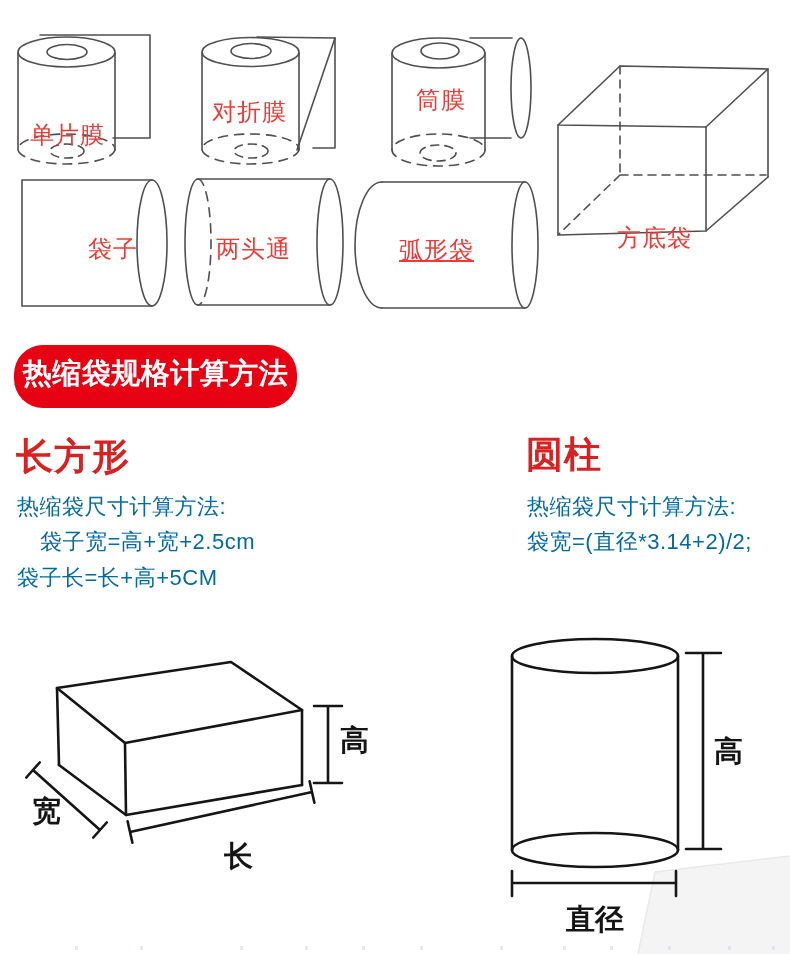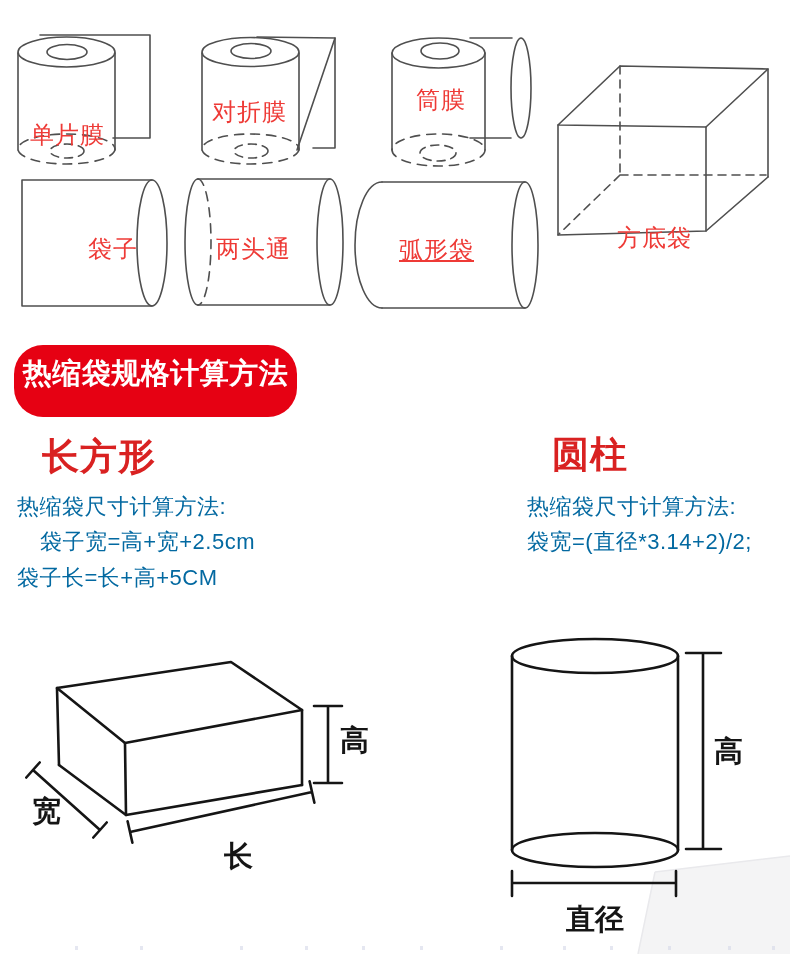--- a/index.html
+++ b/index.html
@@ -4,25 +4,25 @@
 <style>
   html,body{margin:0;padding:0;background:#fff;}
   .page{
     position:relative;width:790px;height:954px;background:#ffffff;overflow:hidden;
     font-family:"Liberation Sans","DejaVu Sans",sans-serif;
   }
   .art{position:absolute;left:0;top:0;}
   .lbl{position:absolute;white-space:nowrap;line-height:1;}
   .film-label{color:#ee3a36;font-size:24px;letter-spacing:1px;}
   .banner{
-    position:absolute;left:14px;top:345px;width:283px;height:72px;
+    position:absolute;left:14px;top:345px;width:283px;height:63px;
     background:#e60113;border-radius:29px;color:#ffffff;
     font-size:29px;font-weight:bold;text-align:center;line-height:57px;letter-spacing:0.5px;
   }
-  .sec-heading{color:#d92121;font-size:37px;font-weight:bold;letter-spacing:1px;margin-left:26px;}
+  .sec-heading{color:#d92121;font-size:37px;font-weight:bold;letter-spacing:1px;}
   .sec-line{color:#0369a1;font-size:22px;letter-spacing:0.5px;}
   .dim-label{color:#151515;font-size:29px;font-weight:bold;}
   .ticks span{position:absolute;width:3px;height:4px;background:#d3d7e8;opacity:.6;top:0;}
 </style>
 </head>
 <body>
 
 <div class="page">
 
   <svg class="art" width="790" height="954" viewBox="0 0 790 954">

